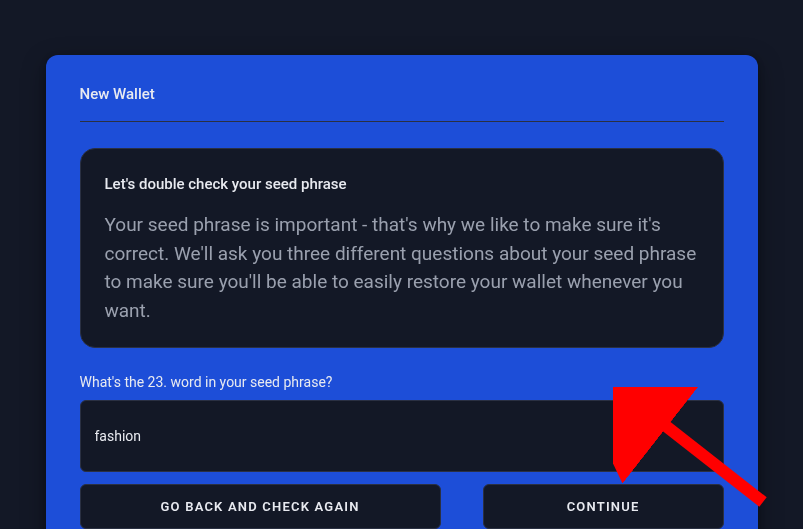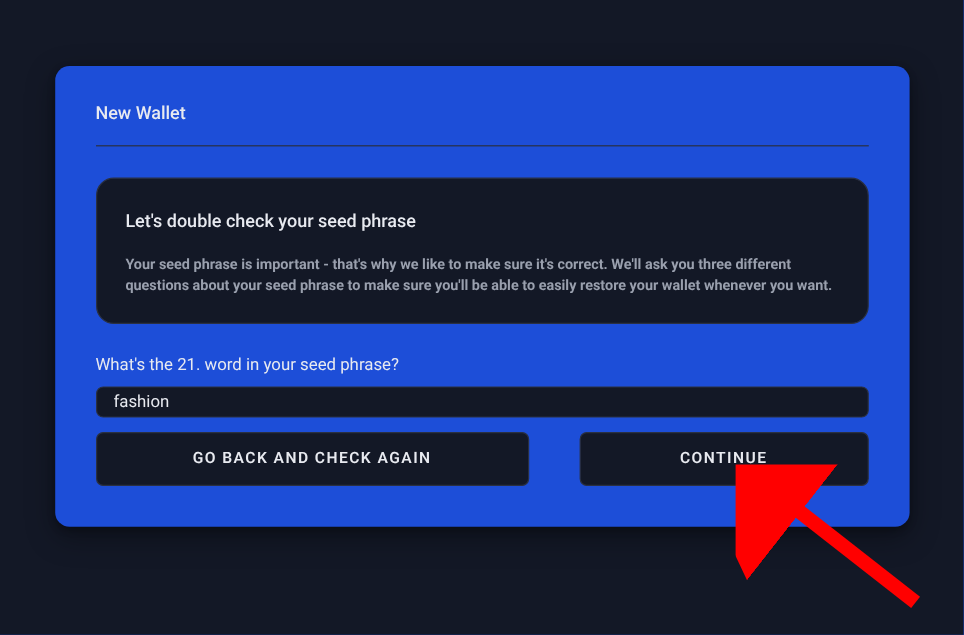--- a/index.html
+++ b/index.html
@@ -44,35 +44,34 @@
       margin-bottom: 26px;
     }
     .info-heading {
       color: #e8eaf0;
       font-size: 15px;
       font-weight: 500;
       margin-bottom: 18px;
     }
     .info-text {
       color: #9aa0ae;
-      font-size: 12px;
+      font-size: 19px;
       line-height: 1.5;
-      font-weight: bold;
     }
     .question-label {
       color: #e8eaf0;
       font-size: 14px;
       margin-bottom: 10px;
     }
     .word-input {
       width: 100%;
       background: #131826;
       border: 1px solid #2a3042;
       border-radius: 6px;
-      padding: 4px 14px;
+      padding: 27px 14px;
       color: #e8eaf0;
       font-size: 14px;
       outline: none;
       margin-bottom: 12px;
       font-family: inherit;
     }
     .button-row {
       display: flex;
       gap: 2px;
     }
@@ -109,21 +108,21 @@
 
 <div class="wallet-card">
   <div class="card-title">New Wallet</div>
   <hr class="divider">
   
   <div class="info-box">
     <div class="info-heading">Let's double check your seed phrase</div>
     <div class="info-text">Your seed phrase is important - that's why we like to make sure it's correct. We'll ask you three different questions about your seed phrase to make sure you'll be able to easily restore your wallet whenever you want.</div>
   </div>
   
-  <div class="question-label">What's the 21. word in your seed phrase?</div>
+  <div class="question-label">What's the 23. word in your seed phrase?</div>
   
   <input type="text" class="word-input" value="fashion" style="">
   
   <div class="button-row">
     <button class="btn btn-back">GO BACK AND CHECK AGAIN</button>
     <button class="btn btn-continue">CONTINUE</button>
   </div>
 </div>
 
 <svg class="arrow-annotation" width="170" height="130" viewBox="0 0 170 130">

